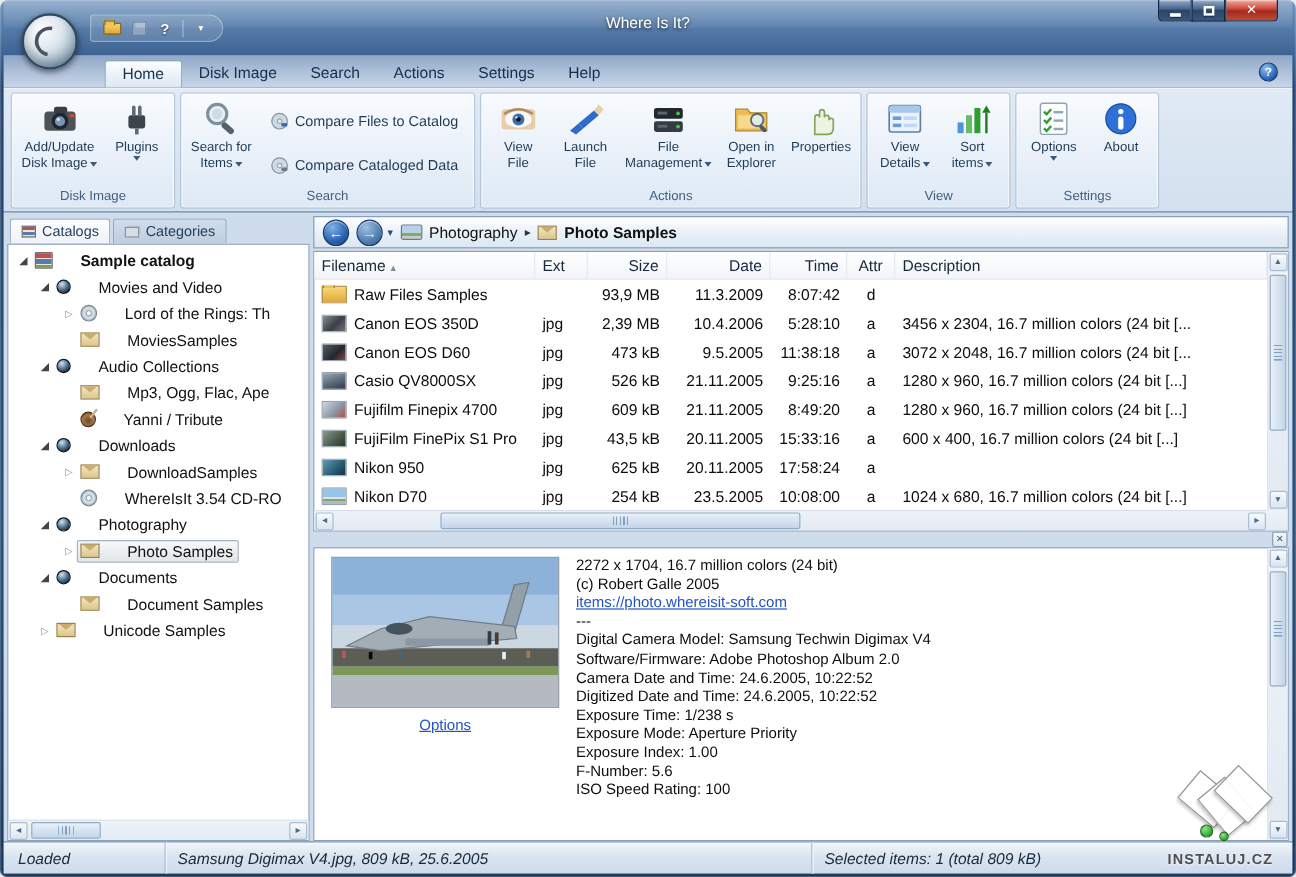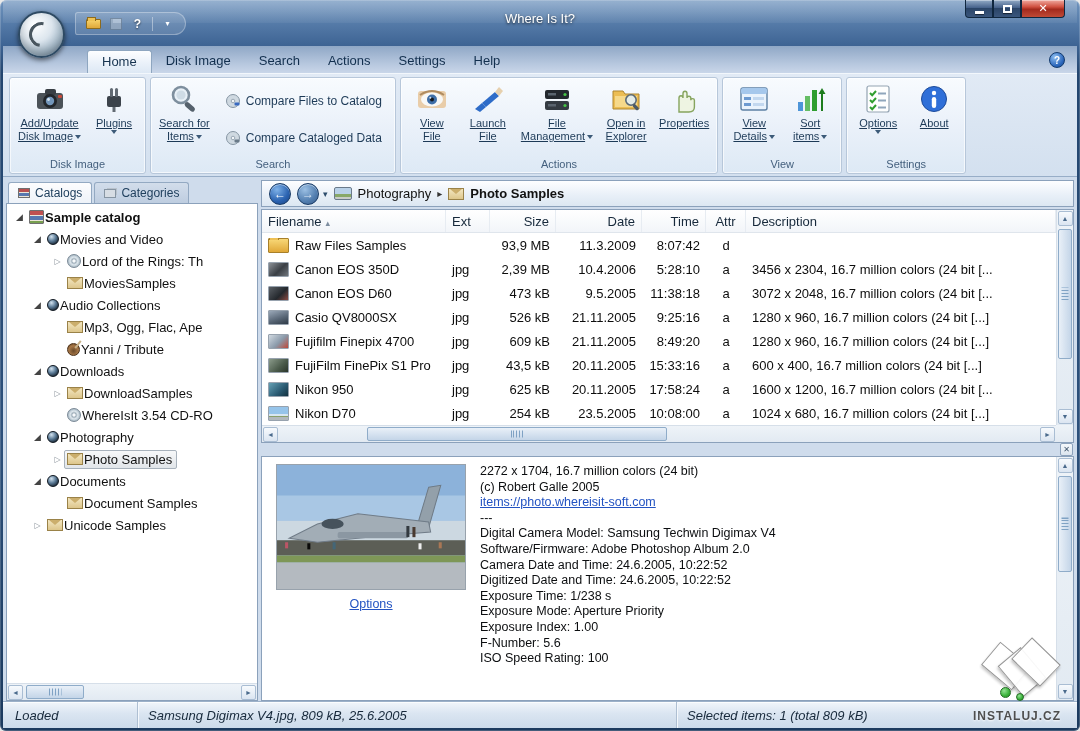--- a/index.html
+++ b/index.html
@@ -57,21 +57,21 @@
   
   .ribbon { height:104px; flex:none; background:linear-gradient(#e1eaf5, #d3e0ef); border-bottom:1px solid #97adc7;
     box-shadow:inset 0 1px 0 #f2f7fc; display:flex; gap:4px; padding:4px 6px 2px; }
   .rgroup { display:flex; flex-direction:column; border:1px solid #b7c7da; border-radius:3px;
     background:linear-gradient(#f8fbfe, #e9f0f9 55%, #dde9f5); box-shadow:inset 0 0 0 1px rgba(255,255,255,.65); }
   .gbody { flex:1; display:flex; align-items:stretch; padding:2px 3px 0; }
   .glabel { height:15px; text-align:center; font-size:11px; color:#44607e; }
   .bbtn { min-width:56px; padding:3px 5px 0; display:flex; flex-direction:column; align-items:center; border-radius:3px; }
   .bicon { width:32px; height:32px; display:grid; place-items:center; margin-bottom:2px; }
   .bicon svg { width:32px; height:32px; }
-  .bl { font-size:11px; line-height:13px; color:#1d3a57; display:flex; align-items:center; gap:2px; justify-content:center;text-decoration:underline; }
+  .bl { font-size:11px; line-height:13px; color:#1d3a57; display:flex; align-items:center; gap:2px; justify-content:center; }
   .caret { width:0; height:0; border-left:3px solid transparent; border-right:3px solid transparent; border-top:4px solid #3c5a78; display:inline-block; }
   .vstack { display:flex; flex-direction:column; justify-content:space-around; padding:2px 4px; }
   .sbtn { display:flex; align-items:center; gap:5px; height:21px; padding:0 6px; font-size:12px; color:#1d3a57; border-radius:2px; }
   .sbtn.disabled { color:#97a6b4; }
   .sbtn.disabled .sicon { opacity:.45; }
   .sicon { width:16px; height:16px; display:grid; place-items:center; }
   .sicon svg { width:16px; height:16px; }
 
   
   .main { flex:1; min-height:0; background:#cfdcec; display:flex; padding:3px 3px 0; gap:3px; }
@@ -86,21 +86,21 @@
   .i-cat { width:12px; height:10px; background:linear-gradient(180deg,#b85050 0 3px,#ece6d8 3px 4px,#5878b0 4px 7px,#ece6d8 7px 8px,#74a050 8px); border:1px solid #6f6f6f; }
   .i-tags { width:12px; height:9px; background:#d7dde4; border:1px solid #8795a3; box-shadow:2px -2px 0 -1px #b9c2cc; }
   .treewrap { flex:1; min-height:0; border:1px solid #8ba1bb; background:#fff; display:flex; flex-direction:column; }
   .tree { flex:1; overflow:hidden; padding-top:2px; }
   .titem { height:22px; display:flex; align-items:center; white-space:nowrap; }
   .titem.lvl0 { padding-left:6px; } .titem.lvl1 { padding-left:24px; } .titem.lvl2 { padding-left:44px; }
   .titem.bold .tlabel { font-weight:bold; }
   .twisty { width:13px; flex:none; text-align:center; font-size:9px; color:#444; }
   .twisty.exp::before { content:"◢"; }
   .twisty.col::before { content:"▷"; color:#8b939b; font-size:8px; }
-  .tinner { display:inline-flex; align-items:center; gap:1px; padding:1px 4px 1px 2px; border:1px solid transparent; border-radius:2px; }
+  .tinner { display:inline-flex; align-items:center; gap:23px; padding:1px 4px 1px 2px; border:1px solid transparent; border-radius:2px; }
   .titem.selected .tinner { background:linear-gradient(#f7f8f9,#e1e5e9); border-color:#a8b2bc; }
   .tlabel { font-size:13px; color:#111; }
   .ticon { flex:none; display:inline-block; position:relative; }
   .i-catalog { width:15px; height:14px; border:1px solid #707070; border-radius:1px;
     background:linear-gradient(180deg,#c05050 0 4px,#ebe6d8 4px 5px,#5878b0 5px 9px,#ebe6d8 9px 10px,#78a050 10px); }
   .i-ball { width:12px; height:12px; border-radius:50%; border:1px solid #0f1720;
     background:radial-gradient(circle at 35% 28%, #d2e2ef, #5a7a96 45%, #16222e 85%); }
   .i-cd { width:14px; height:14px; border-radius:50%; border:1px solid #7b8a97;
     background:radial-gradient(circle, #f8fafc 0 16%, #9aaab6 22%, #dde6ec 45%, #aebec9 70%, #8d9daa); }
   .i-env { width:16px; height:12px; border:1px solid #9a8248; background:linear-gradient(#f3e7c2,#ddc68b); }
@@ -758,21 +758,20 @@
             <div class="trow">
               <span class="td c-name">
                 <i class="fic th-nikon950"></i>
                 <span>Nikon 950</span>
               </span>
               <span class="td c-ext">jpg</span>
               <span class="td c-size">625 kB</span>
               <span class="td c-date">20.11.2005</span>
               <span class="td c-time">17:58:24</span>
               <span class="td c-attr">a</span>
-              <span class="td c-desc">1600 x 1200, 16.7 million colors (24 bit [...</span>
             </div>
 
             <div class="trow">
               <span class="td c-name">
                 <i class="fic th-nikond70"></i>
                 <span>Nikon D70</span>
               </span>
               <span class="td c-ext">jpg</span>
               <span class="td c-size">254 kB</span>
               <span class="td c-date">23.5.2005</span>

